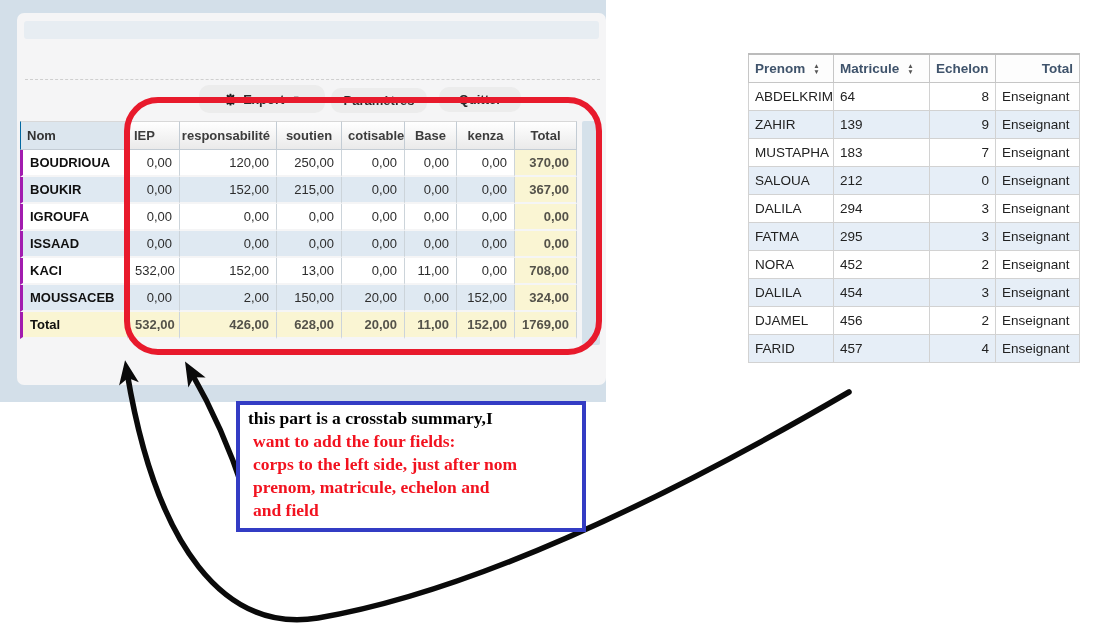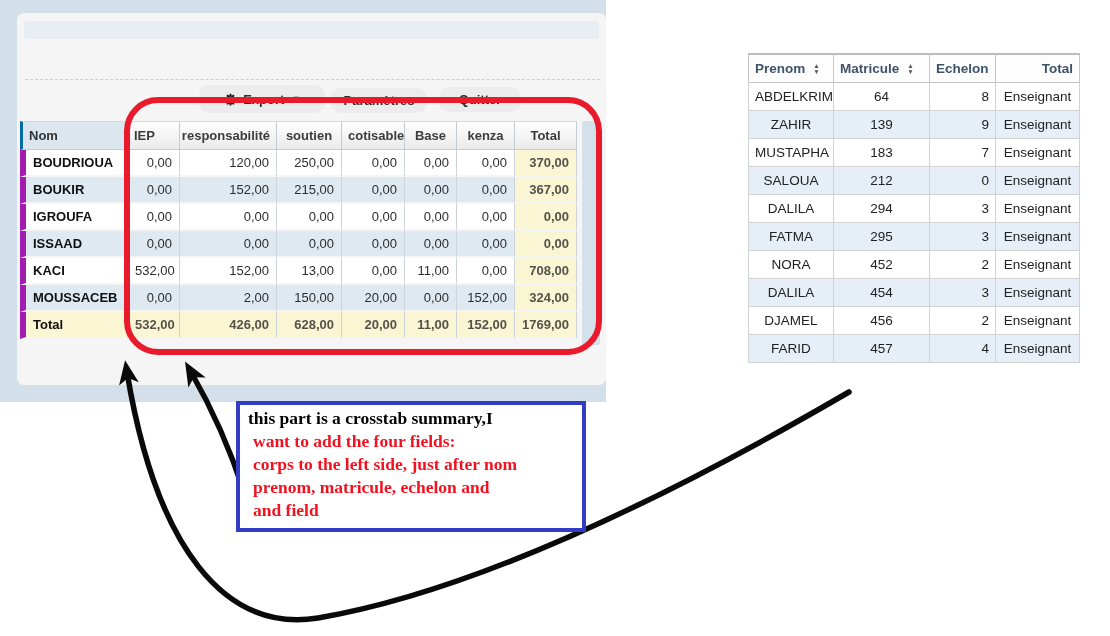--- a/index.html
+++ b/index.html
@@ -21,40 +21,40 @@
   .tb-quit{left:439px;top:87px;width:82px;height:25px;}
   .gear{font-size:15px;line-height:1;color:#1d1d1d;}
   .caret{font-size:8px;color:#7d7d7d;line-height:1;margin-left:2px;}
 
   
   table.crosstab{position:absolute;left:20px;top:121px;width:557px;border-collapse:separate;
       border-spacing:0;table-layout:fixed;font-size:13px;color:#2d2d2d;}
   .crosstab th{height:27px;background:linear-gradient(#ffffff,#eaeaea);
       border-right:1px solid #c3ccd4;border-bottom:1px solid #c3ccd4;border-top:1px solid #d8d8d8;
       font-weight:bold;color:#3c3c3c;padding:0 6px;text-align:center;white-space:nowrap;overflow:hidden;}
-  .crosstab th.c0{background:#dce6ee;text-align:left;color:#333;border-left:3px solid #0369a1;}
+  .crosstab th.c0{background:#dce6ee;text-align:left;color:#333;border-left:1px solid #0369a1;}
   .crosstab th.c1{text-align:left;}
   .crosstab th.c2{text-align:right;padding-left:0;}
   .crosstab td{height:25px;background:#fff;border-right:1px solid #ccd4da;border-bottom:2px solid #f5f5f6;
       padding:0 7px;text-align:right;white-space:nowrap;overflow:hidden;}
-  .crosstab td.nom{font-weight:bold;text-align:left;color:#101010;border-left:6px solid #a21caf;margin-left:13px;}
+  .crosstab td.nom{font-weight:bold;text-align:left;color:#101010;border-left:3px solid #a21caf;margin-left:13px;}
   .crosstab tr.stripe td{background:#dfe9f2;}
   .crosstab td.total-col{background:#faf5d3 !important;font-weight:bold;color:#54524a;}
   .crosstab tr.total-row td{background:#faf5d3;font-weight:bold;color:#54524a;}
   .crosstab tr.total-row td.nom{color:#101010;}
   .scrollstrip{position:absolute;left:582px;top:121px;width:18px;height:224px;background:#d5e1ea;border-radius:2px;}
 
   
   table.detail{position:absolute;left:748px;top:53px;width:331px;border-collapse:collapse;
       table-layout:fixed;font-size:13.5px;color:#222;}
   .detail th{height:27px;border:1px solid #c6c6c6;border-top:2px solid #bbb;background:#fdfdfd;
       font-weight:bold;color:#3f536b;padding:0 6px;text-align:left;white-space:nowrap;overflow:hidden;}
   .detail th.h3{text-align:right;}
   .detail td{height:27px;border:1px solid #d2d2d2;background:#fff;padding:0 6px;
-      text-align:center;white-space:nowrap;overflow:hidden;}
+      text-align:left;white-space:nowrap;overflow:hidden;}
   .detail td.a-r{text-align:right;}
   .detail tr.stripe td{background:#e6eef7;}
   .sort{display:inline-flex;flex-direction:column;margin-left:8px;vertical-align:middle;line-height:0;}
   .sort i{font-style:normal;font-size:6.5px;line-height:6px;color:#555;}
 
   
   .arrows{position:absolute;left:0;top:0;z-index:5;pointer-events:none;}
   .note{position:absolute;left:236px;top:401px;width:330px;z-index:6;background:#fff;
       border:4px solid #333cc4;padding:2px 4px 6px 8px;
       font-family:"Liberation Serif",serif;font-weight:bold;font-size:17.5px;line-height:23px;}

